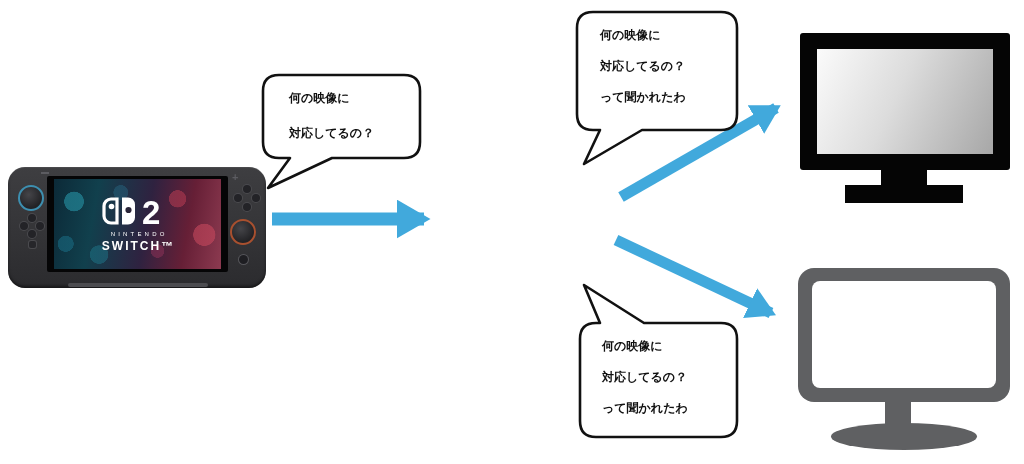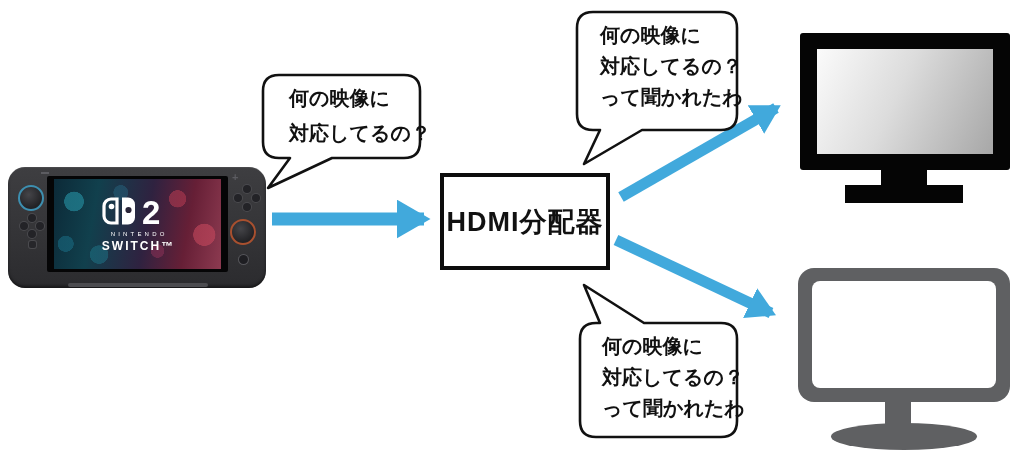--- a/index.html
+++ b/index.html
@@ -2,21 +2,21 @@
 <html><head>
 <meta charset="utf-8">
 <style>
   html,body{margin:0;padding:0;background:#ffffff;}
   body{font-family:"Liberation Sans","DejaVu Sans",sans-serif;}
   .stage{position:relative;width:1024px;height:464px;background:#fff;overflow:hidden;}
   svg.overlay{position:absolute;left:0;top:0;width:1024px;height:464px;z-index:1;}
 
   
   .bubble-text{position:absolute;z-index:3;display:flex;flex-direction:column;
-    font-weight:bold;color:#111;font-size:20px;line-height:18px;}
+    font-weight:bold;color:#111;font-size:12px;line-height:18px;}
   .bubble-text span{display:block;}
 
   
   .splitter{position:absolute;left:440px;top:173px;width:170px;height:97px;
     box-sizing:border-box;border:4px solid #0d0d0d;background:#fff;z-index:2;
     display:flex;align-items:center;justify-content:center;
     font-weight:bold;font-size:27px;color:#111;letter-spacing:1px;}
 
   
   .console{position:absolute;left:8px;top:167px;width:258px;height:121px;z-index:2;
@@ -96,23 +96,20 @@
     <span>何の映像に</span>
     <span>対応してるの？</span>
     <span>って聞かれたわ</span>
   </div>
   <div class="bubble-text" style="left:602px;top:337px;gap:13px;">
     <span>何の映像に</span>
     <span>対応してるの？</span>
     <span>って聞かれたわ</span>
   </div>
 
-  <div class="splitter">
-    <span>HDMI分配器</span>
-  </div>
 
   <div class="console">
     <div class="minusbtn"></div>
     <div class="plusbtn">+</div>
     <div class="stick blue"></div>
     <div class="btn" style="left:20px;top:47px;"></div>
     <div class="btn" style="left:20px;top:63px;"></div>
     <div class="btn" style="left:12px;top:55px;"></div>
     <div class="btn" style="left:28px;top:55px;"></div>
     <div class="sqbtn"></div>

